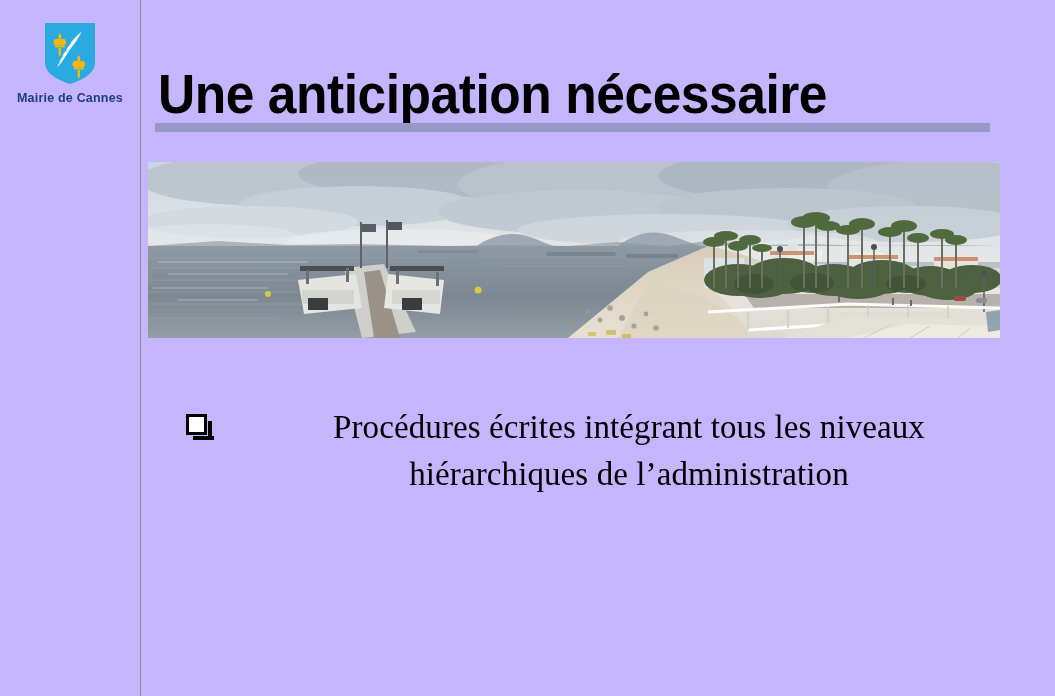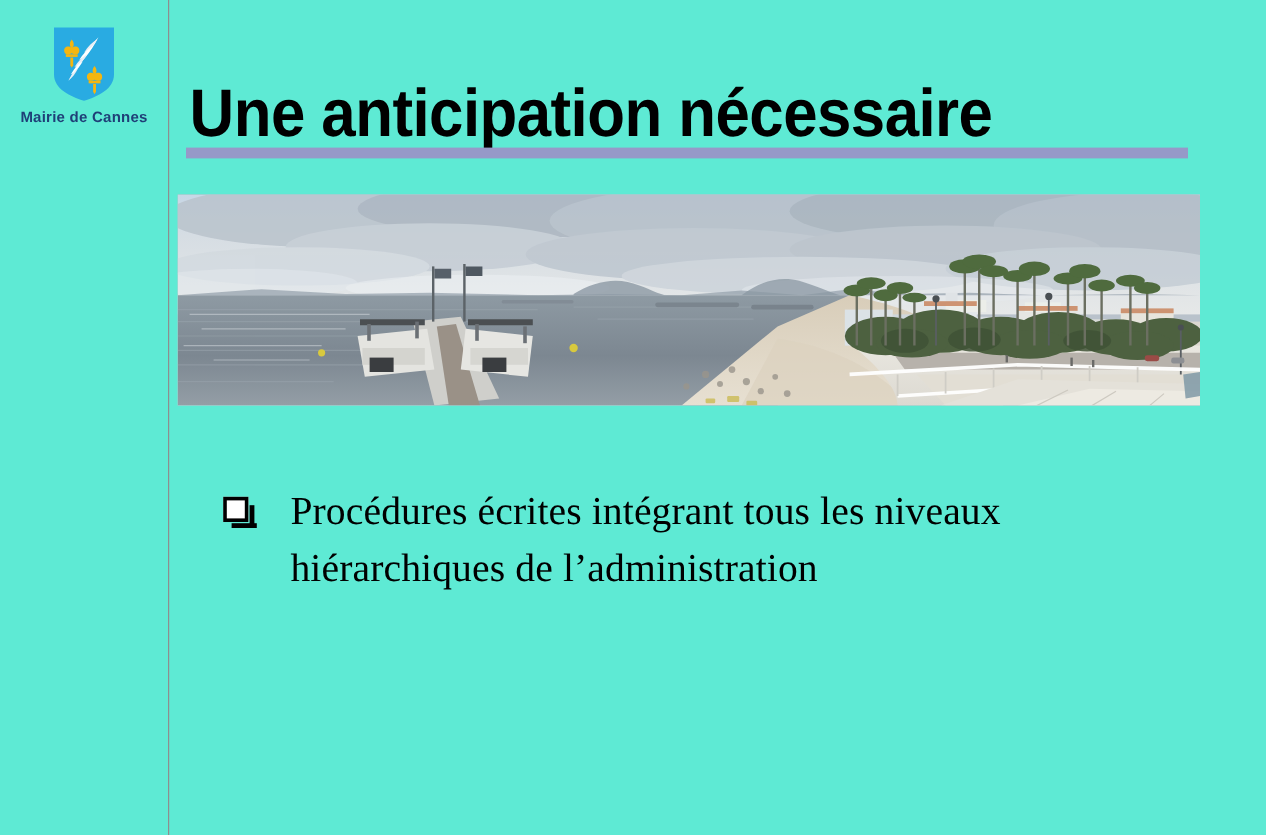--- a/index.html
+++ b/index.html
@@ -7,21 +7,21 @@
     padding: 0;
     background: #ffffff;
   }
   body {
     font-family: "Liberation Sans", sans-serif;
   }
   #slide {
     position: relative;
     width: 1055px;
     height: 696px;
-    background: #5eead4;
+    background: #c4b5fd;
     overflow: hidden;
   }
 
   
   #logo-rail {
     position: absolute;
     left: 0;
     top: 0;
     width: 140px;
     height: 696px;
@@ -101,20 +101,21 @@
   #bullets {
     position: absolute;
     left: 186px;
     top: 404px;
     width: 830px;
   }
   .bullet-row {
     display: flex;
     align-items: flex-start;
     margin-bottom: 34px;
+    text-align: center;
   }
   .bullet-mark {
     flex: 0 0 auto;
     width: 56px;
     padding-top: 10px;
   }
   .bullet-square {
     position: relative;
     width: 21px;
     height: 21px;

